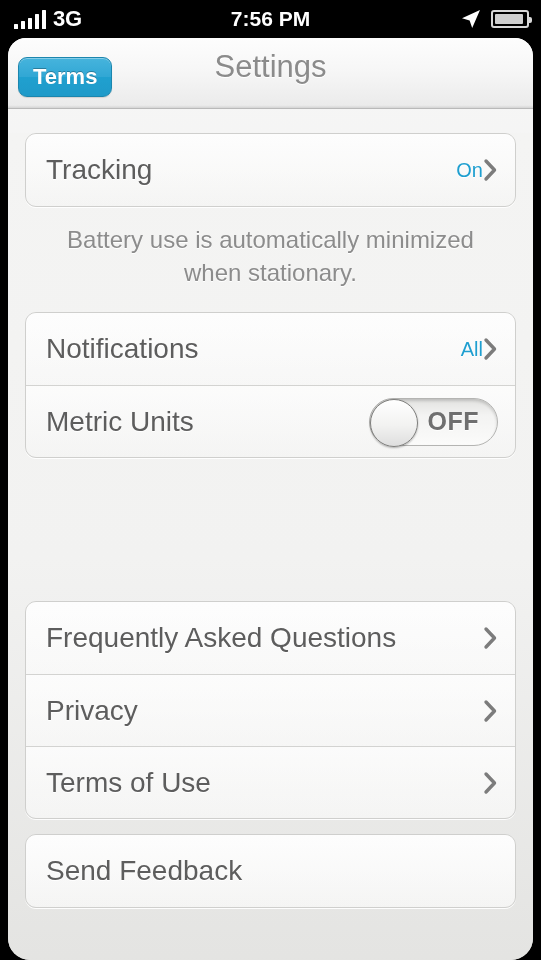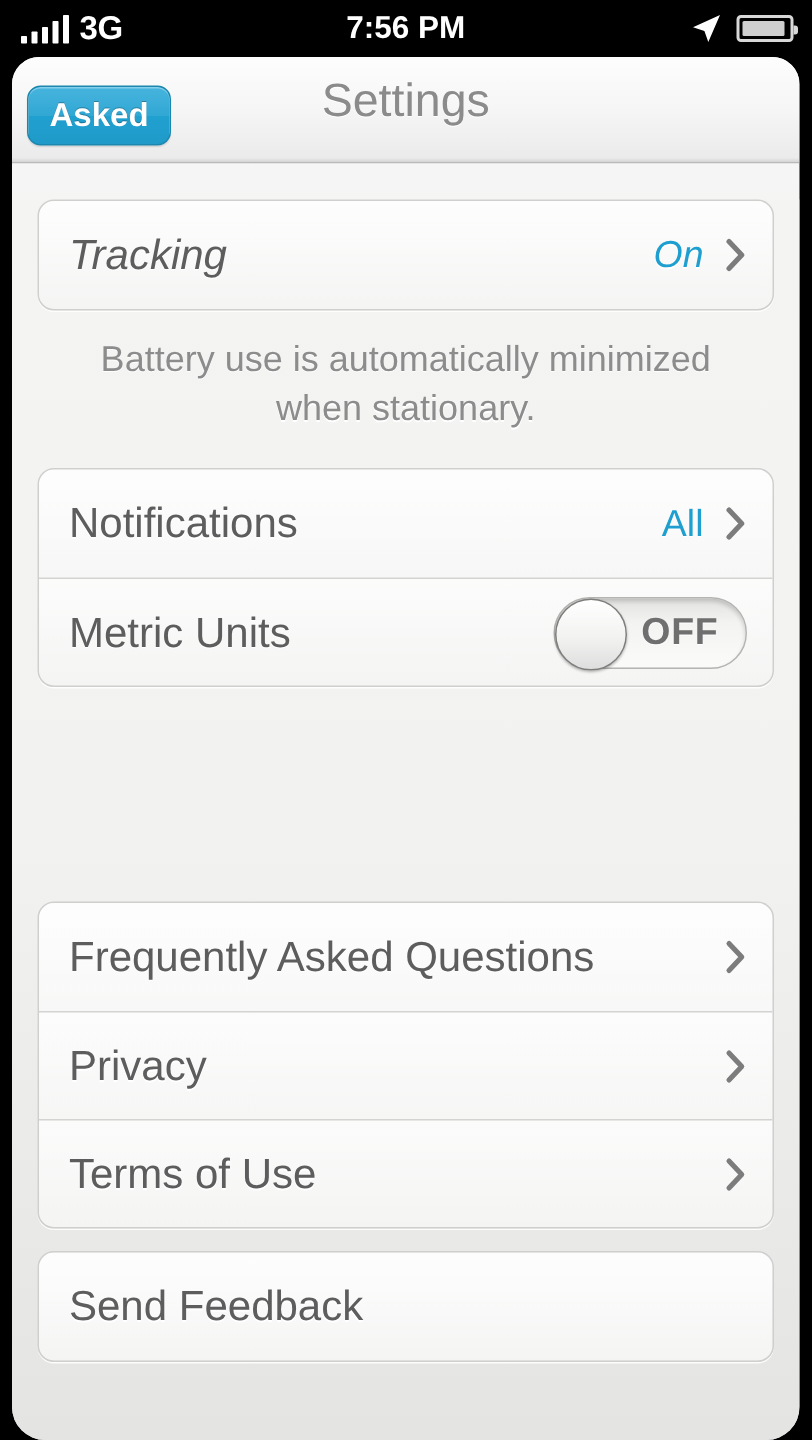--- a/index.html
+++ b/index.html
@@ -146,24 +146,23 @@
   .row + .row { border-top: 1px solid #d3d3d1; gap: 37px; }
 
   .row-label {
     flex: 1;
     font-size: 28px;
     color: #5d5d5d;
     text-shadow: 0 1px 0 #ffffff;
     white-space: nowrap;
   }
   .row-value {
-    font-size: 25px;
+    font-size: 20px;
     color: #1f9fd0;
     text-shadow: 0 1px 0 #ffffff;
-    margin-right: 14px;
   }
   .chev { width: 15px; height: 24px; display: block; flex: none; }
 
   .footer-note {
     margin: 16px 22px 0 22px;
     text-align: center;
     font-size: 24px;
     line-height: 33px;
     color: #8c8c8c;
     text-shadow: 0 1px 0 #ffffff;
@@ -190,21 +189,21 @@
   .switch .knob {
     position: absolute; left: 0px; top: 0px;
     width: 48px; height: 48px;
     border-radius: 50%;
     background: linear-gradient(180deg,#ffffff 0%,#f2f2f1 55%,#dedede 100%);
     border: 1px solid #7e7e7c;
     box-shadow: 0 1px 2px rgba(0,0,0,.3);
   }
 
   
-  #group-tracking { margin-top: 24px; font-style: italic; }
+  #group-tracking { margin-top: 24px; }
   #group-prefs    { margin-top: 23px; }
   #group-info     { margin-top: 143px; }
   #group-feedback { margin-top: 15px; }
 </style>
 </head>
 <body>
 
 <div id="screen">
 
   <div id="status-bar">
@@ -225,21 +224,21 @@
       </svg>
       <span class="battery">
         <span class="fill"></span>
       </span>
     </div>
   </div>
 
   <div id="device">
 
     <div id="nav-bar">
-      <div id="done-button">Asked</div>
+      <div id="done-button">Terms</div>
       <div id="nav-title">Settings</div>
     </div>
 
     <div id="content">
 
       <div class="group" id="group-tracking">
         <div class="row">
           <span class="row-label">Tracking</span>
           <span class="row-value">On</span>
           <svg class="chev" viewBox="0 0 15 24">

